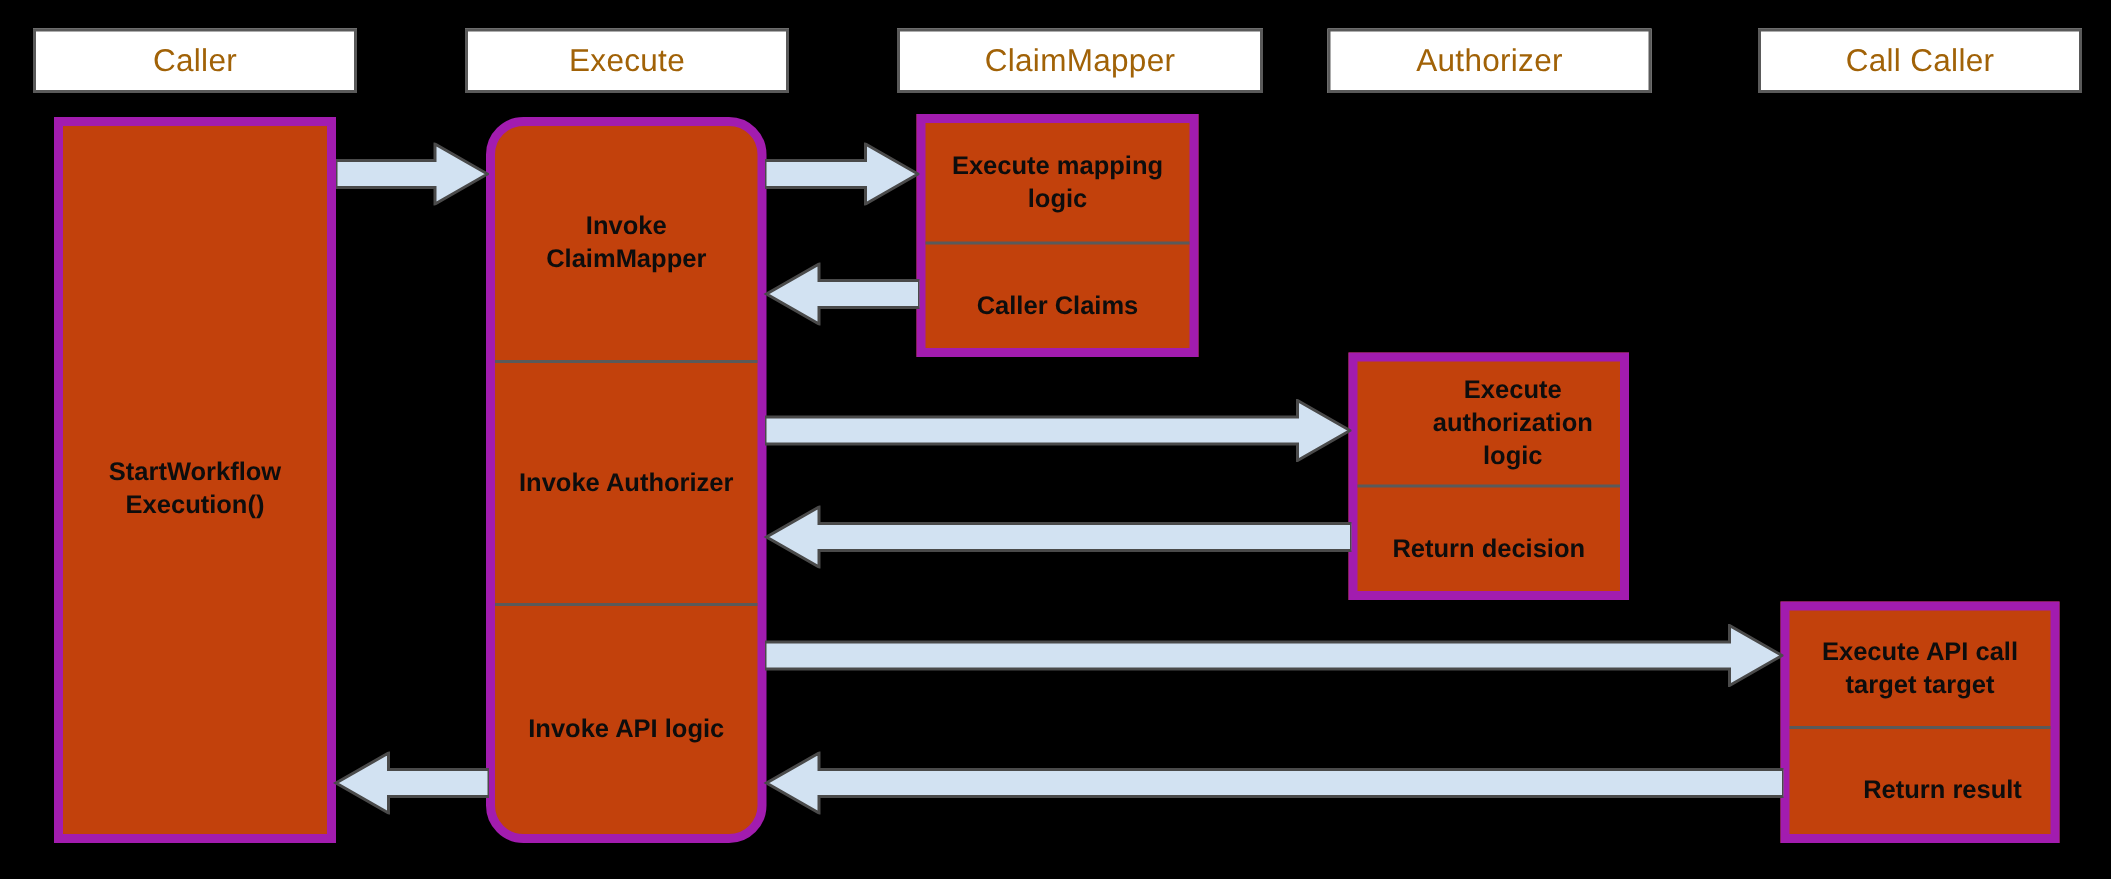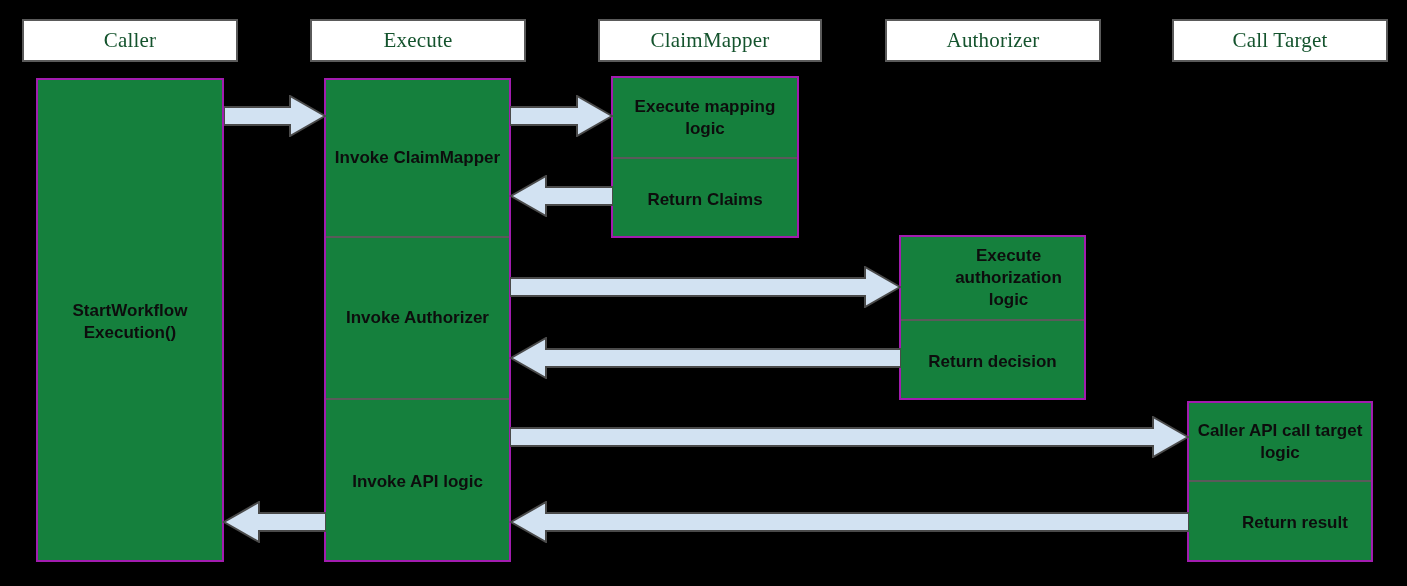--- a/index.html
+++ b/index.html
@@ -20,32 +20,32 @@
 
   
   .participant-header {
     position: absolute;
     background: #ffffff;
     border: 2px solid #5a5a5a;
     box-sizing: border-box;
     display: flex;
     align-items: center;
     justify-content: center;
-    color: #14532d;
+    color: #a16207;
     font-size: 21px;
     font-weight: 400;
     letter-spacing: 0.2px;
-    font-family: Liberation Serif, serif;
+    font-family: Liberation Sans, sans-serif;
   }
 
   
   .activation {
     position: absolute;
-    background: #15803d;
-    border: 2px solid #a21caf;
+    background: #c2410c;
+    border: 6px solid #a21caf;
     box-sizing: border-box;
   }
   .seg {
     position: absolute;
     left: 0;
     right: 0;
     display: flex;
     align-items: center;
     justify-content: center;
     text-align: center;
@@ -77,54 +77,54 @@
 <div id="diagram">
 
   <div class="participant-header" style="left:22px;  top:19px; width:216px; height:43px;">
     <span>Caller</span>
   </div>
 
   <div class="participant-header" style="left:310px; top:19px; width:216px; height:43px;">
     <span>Execute</span>
   </div>
 
-  <div class="participant-header" style="left:598px; top:19px; width:224px; height:43px;">
+  <div class="participant-header" style="left:598px; top:19px; width:244px; height:43px;">
     <span>ClaimMapper</span>
   </div>
 
   <div class="participant-header" style="left:885px; top:19px; width:216px; height:43px;justify-content:center;">
     <span>Authorizer</span>
   </div>
 
   <div class="participant-header" style="left:1172px; top:19px; width:216px; height:43px;">
-    <span>Call Target</span>
+    <span>Call Caller</span>
   </div>
 
   <div class="activation" style="left:36px; top:78px; width:188px; height:484px;padding-left:28px;">
     <div class="seg" style="top:0; height:484px;">StartWorkflow Execution()</div>
   </div>
 
-  <div class="activation" style="left:324px; top:78px; width:187px; height:484px;">
+  <div class="activation" style="left:324px; top:78px; width:187px; height:484px;border-radius:25px;">
     <div class="seg" style="top:0; height:156px;">Invoke ClaimMapper</div>
     <div class="seg divider-top" style="top:156px; height:162px;">Invoke Authorizer</div>
     <div class="seg divider-top" style="top:318px; height:166px;">Invoke API logic</div>
   </div>
 
   <div class="activation" style="left:611px; top:76px; width:188px; height:162px;">
     <div class="seg" style="top:0; height:79px;">Execute mapping logic</div>
-    <div class="seg divider-top" style="top:79px; height:83px;">Return Claims</div>
+    <div class="seg divider-top" style="top:79px; height:83px;">Caller Claims</div>
   </div>
 
   <div class="activation" style="left:899px; top:235px; width:187px; height:165px;">
     <div class="seg" style="top:0; height:82px;margin-left:32px;">Execute authorization logic</div>
     <div class="seg divider-top" style="top:82px; height:83px;">Return decision</div>
   </div>
 
   <div class="activation" style="left:1187px; top:401px; width:186px; height:161px;">
-    <div class="seg" style="top:0; height:77px;">Caller API call target logic</div>
+    <div class="seg" style="top:0; height:77px;">Execute API call target target</div>
     <div class="seg divider-top" style="top:77px; height:84px;padding-left:36px;">Return result</div>
   </div>
 
   <div class="arrow" style="left:224px; top:95px; width:102px; height:42px;">
     <svg viewBox="0 0 102 42" preserveAspectRatio="none">
       <polygon points="0,12 66,12 66,1 101,21 66,41 66,30 0,30" fill="#d2e2f2" stroke="#4a4a4a" stroke-width="2" stroke-linejoin="miter"></polygon>
     </svg>
   </div>
 
   <div class="arrow" style="left:510px; top:95px; width:103px; height:42px;">

